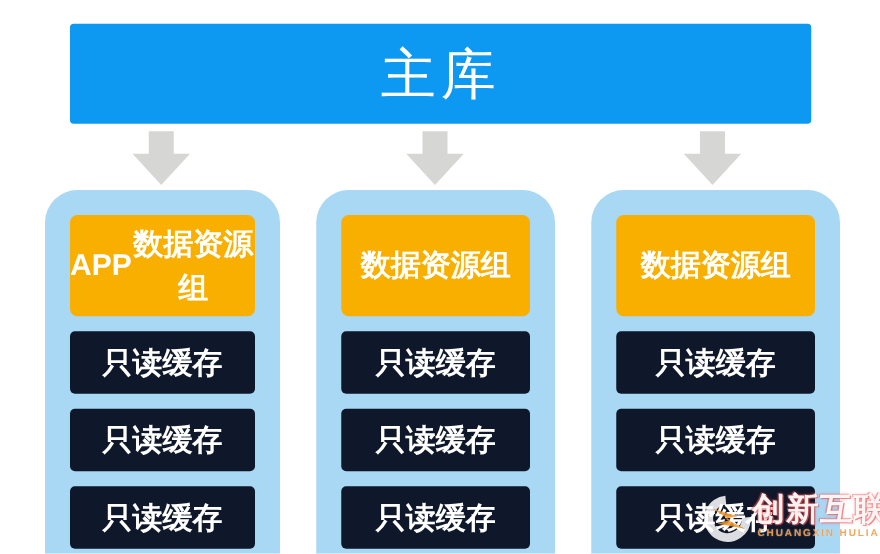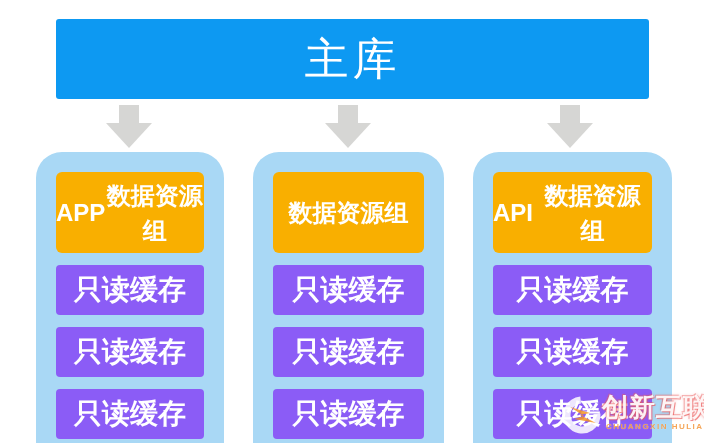--- a/index.html
+++ b/index.html
@@ -81,28 +81,28 @@
     color: #ffffff;
     font-weight: bold;
     font-size: 24px;
     line-height: 35px;
     text-align: center;
   }
   .cache-box {
     margin: 12px auto 0 auto;
     width: calc(100% - 40px);
     height: 50px;
-    background: #8b5cf6;
+    background: #0f172a;
     border-radius: 4px;
     display: flex;
     align-items: center;
     justify-content: center;
     color: #ffffff;
     font-weight: bold;
-    font-size: 28px;
+    font-size: 24px;
   }
   
   .watermark {
     position: absolute;
     left: 560px; top: 388px;
     width: 150px; height: 55px;
     pointer-events: none;
   }
   .wm-logo {
     position: absolute;
@@ -167,21 +167,20 @@
     <div class="group-header">
       <span>数据资源组</span>
     </div>
     <div class="cache-box">只读缓存</div>
     <div class="cache-box">只读缓存</div>
     <div class="cache-box">只读缓存</div>
   </div>
 
   <div class="column col-3">
     <div class="group-header">
-      <span>API</span>
       <span>数据资源组</span>
     </div>
     <div class="cache-box">只读缓存</div>
     <div class="cache-box">只读缓存</div>
     <div class="cache-box">只读缓存</div>
   </div>
 
   <div class="watermark">
     <svg class="wm-logo" viewBox="0 0 44 44">
       <circle cx="22" cy="22" r="15" fill="none" stroke="rgba(255,255,255,0.95)" stroke-width="7" stroke-dasharray="70 25" stroke-dashoffset="-8" transform="rotate(-35 22 22)"></circle>

